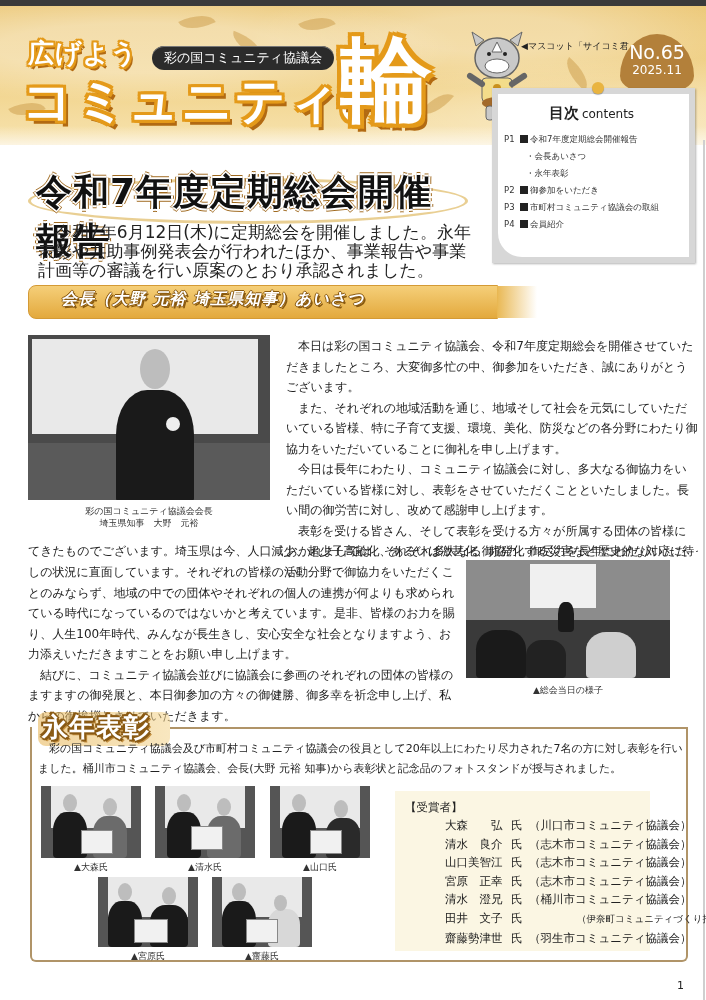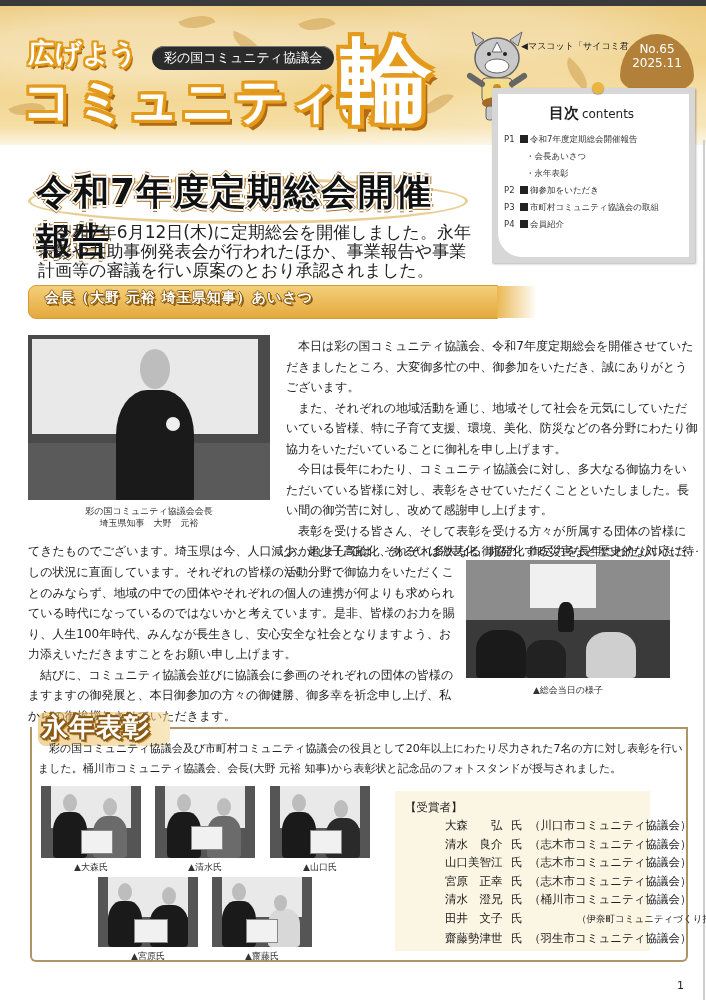--- a/index.html
+++ b/index.html
@@ -54,21 +54,21 @@
   
   .mascot { position: absolute; left: 462px; top: 22px; width: 70px; height: 95px; }
   .mascot-label { position: absolute; left: 521px; top: 34px; font-size: 9px; color: #222; }
 
   
   .issue {
     position: absolute; left: 620px; top: 28px; width: 74px; height: 60px;
     background: #b3803a; border-radius: 50% 50% 45% 45% / 70% 70% 30% 30%;
     color: #fff; text-align: center;
   }
-  .issue-no { font-size: 12px; font-weight: normal; margin-top: 9px; line-height: 1; }
+  .issue-no { font-size: 19px; font-weight: normal; margin-top: 9px; line-height: 1; }
   .issue-date { font-size: 12px; margin-top: 2px; line-height: 1; }
 
   
   .toc {
     position: absolute; left: 492px; top: 88px; width: 203px; height: 175px;
     background: #d7d7d7; padding: 6px;
     box-shadow: 1px 1px 2px rgba(0,0,0,0.3);
   }
   .toc-inner {
     width: 100%; height: 100%; background: #fff;
@@ -100,24 +100,25 @@
 
   
   .banner {
     position: absolute; left: 28px; top: 285px; width: 470px; height: 34px;
     background: linear-gradient(180deg, #f5cf79 0%, #e3a93d 100%);
     border-radius: 8px 0 0 8px; border: 1px solid #d49a35;
   }
   .banner::after { content: ""; position: absolute; right: -40px; top: 0; width: 40px; height: 32px;
     background: linear-gradient(90deg, #e9b853, rgba(255,255,255,0)); }
   .banner-text {
-    position: absolute; left: 16px; top: 3px; font-size: 14px; font-weight: bold; color: #fff;
+    position: absolute; left: 32px; top: 3px; font-size: 16px; font-weight: bold; color: #fff;
     text-shadow: 1px 0 #8a5a10, -1px 0 #8a5a10, 0 1px #8a5a10, 0 -1px #8a5a10,
                  2px 2px #8a5a10;
     letter-spacing: 1px;
+    font-style: italic;
   }
 
   
   .photo { position: absolute; background: #3b3b3b; overflow: hidden; }
   .photo .screen { position: absolute; background: #e9e9e9; }
   .photo .wall { position: absolute; background: #6b6b6b; }
   .photo .person { position: absolute; background: #1a1a1a; border-radius: 40% 40% 4px 4px; }
   .photo .head { position: absolute; background: #bdbdbd; border-radius: 50%; }
   .photo .cert { position: absolute; background: #f1f1f1; border: 1px solid #888; }
 

